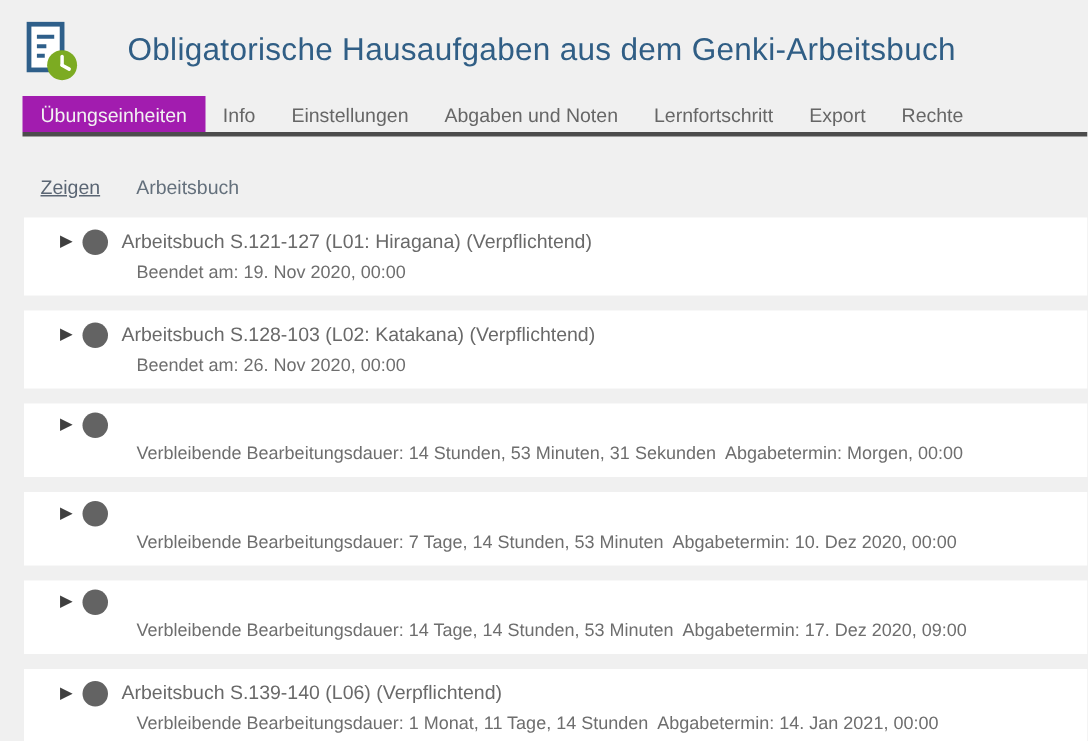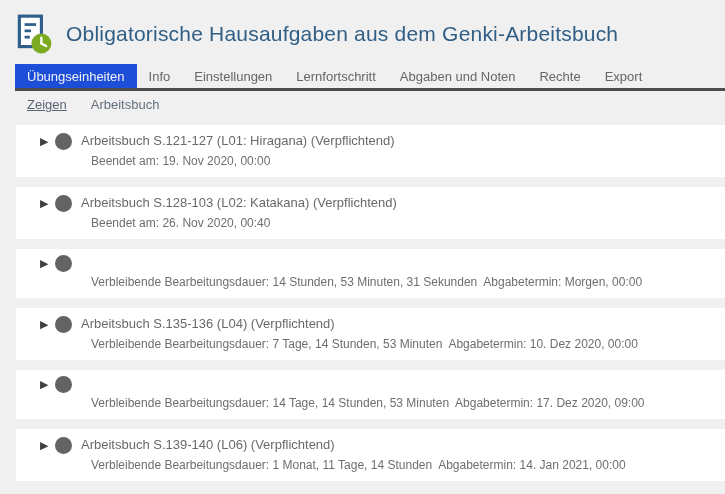--- a/index.html
+++ b/index.html
@@ -8,20 +8,21 @@
     background: #f0f0f0;
     font-family: "Liberation Sans", sans-serif;
     color: #696969;
   }
   
   .header {
     display: flex;
     align-items: center;
     padding: 13px 0 10px 13px;
     height: 64px;
+    gap: 19px;
   }
   .obj-icon { width: 40px; height: 42px; flex: 0 0 auto; }
   .page-title {
     font-size: 21px;
     font-weight: 400;
     color: #305e85;
     margin-left: 13px;
     white-space: nowrap;
     letter-spacing: 0.2px;
   }
@@ -33,27 +34,27 @@
     border-bottom: 3px solid #4c4c4c;
   }
   .tab {
     font-size: 13px;
     color: #666666;
     padding: 5px 12px 4px 12px;
     cursor: pointer;
     white-space: nowrap;
   }
   .tab.active {
-    background: #1d4ed8;
+    background: #a21caf;
     color: #f2f2f2;
   }
   
   .subtabs {
     margin-left: 15px;
-    padding: 6px 0 13px 0;
+    padding: 26px 0 13px 0;
     display: flex;
   }
   .subtab {
     font-size: 13px;
     color: #64707c;
     padding: 0 12px;
     cursor: pointer;
     white-space: nowrap;
   }
   .subtab.active { text-decoration: underline; color: #5a6573; }
@@ -110,24 +111,24 @@
       <line x1="27" y1="29" x2="31.5" y2="31.5" stroke="#ffffff" stroke-width="2.2" stroke-linecap="round"></line>
     </svg>
   </span>
   <h1 class="page-title">Obligatorische Hausaufgaben aus dem Genki-Arbeitsbuch</h1>
 </div>
 
 <nav class="tabbar">
   <div class="tab active">Übungseinheiten</div>
   <div class="tab">Info</div>
   <div class="tab">Einstellungen</div>
+  <div class="tab">Abgaben und Noten</div>
   <div class="tab">Lernfortschritt</div>
-  <div class="tab">Abgaben und Noten</div>
+  <div class="tab">Export</div>
   <div class="tab">Rechte</div>
-  <div class="tab">Export</div>
 </nav>
 
 <nav class="subtabs">
   <a class="subtab active">Zeigen</a>
   <a class="subtab">Arbeitsbuch</a>
 </nav>
 
 <div class="list">
 
   <div class="row">
@@ -138,36 +139,35 @@
     </div>
     <div class="row-sub">Beendet am: 19. Nov 2020, 00:00</div>
   </div>
 
   <div class="row">
     <div class="row-main">
       <span class="tri">▶</span>
       <span class="dot"></span>
       <span class="row-title">Arbeitsbuch S.128-103 (L02: Katakana) (Verpflichtend)</span>
     </div>
-    <div class="row-sub">Beendet am: 26. Nov 2020, 00:40</div>
+    <div class="row-sub">Beendet am: 26. Nov 2020, 00:00</div>
   </div>
 
   <div class="row">
     <div class="row-main">
       <span class="tri">▶</span>
       <span class="dot"></span>
     </div>
     <div class="row-sub">Verbleibende Bearbeitungsdauer: 14 Stunden, 53 Minuten, 31 Sekunden  Abgabetermin: Morgen, 00:00</div>
   </div>
 
   <div class="row">
     <div class="row-main">
       <span class="tri">▶</span>
       <span class="dot"></span>
-      <span class="row-title">Arbeitsbuch S.135-136 (L04) (Verpflichtend)</span>
     </div>
     <div class="row-sub">Verbleibende Bearbeitungsdauer: 7 Tage, 14 Stunden, 53 Minuten  Abgabetermin: 10. Dez 2020, 00:00</div>
   </div>
 
   <div class="row">
     <div class="row-main">
       <span class="tri">▶</span>
       <span class="dot"></span>
     </div>
     <div class="row-sub">Verbleibende Bearbeitungsdauer: 14 Tage, 14 Stunden, 53 Minuten  Abgabetermin: 17. Dez 2020, 09:00</div>

